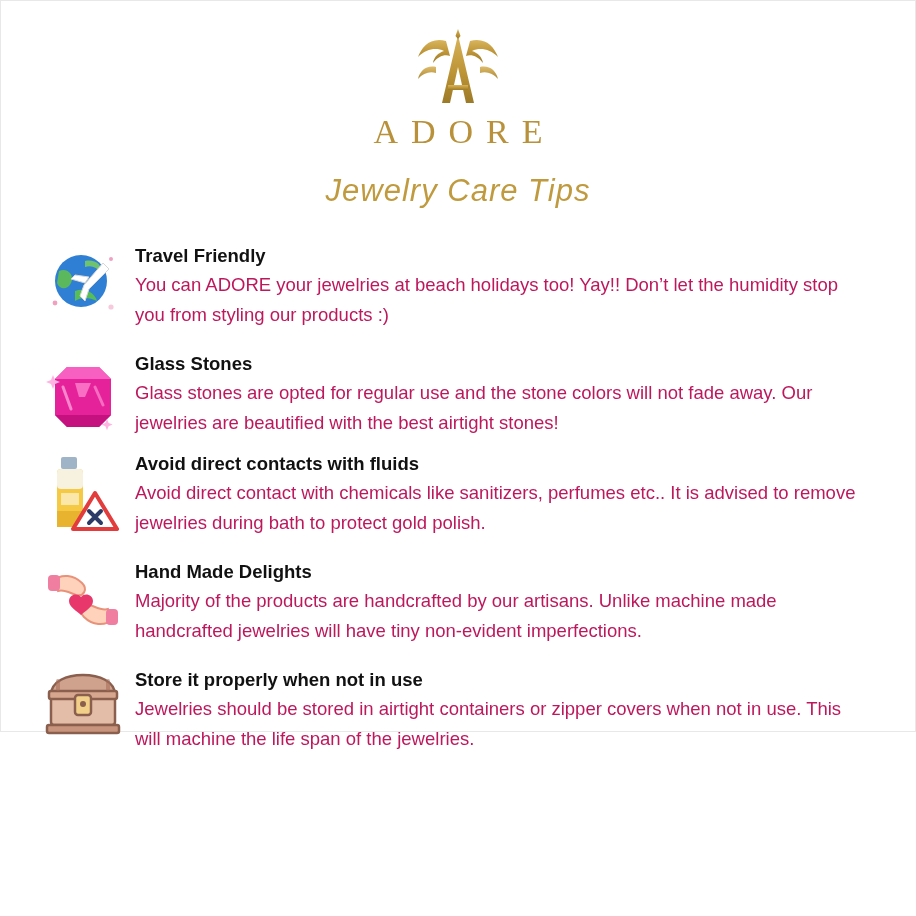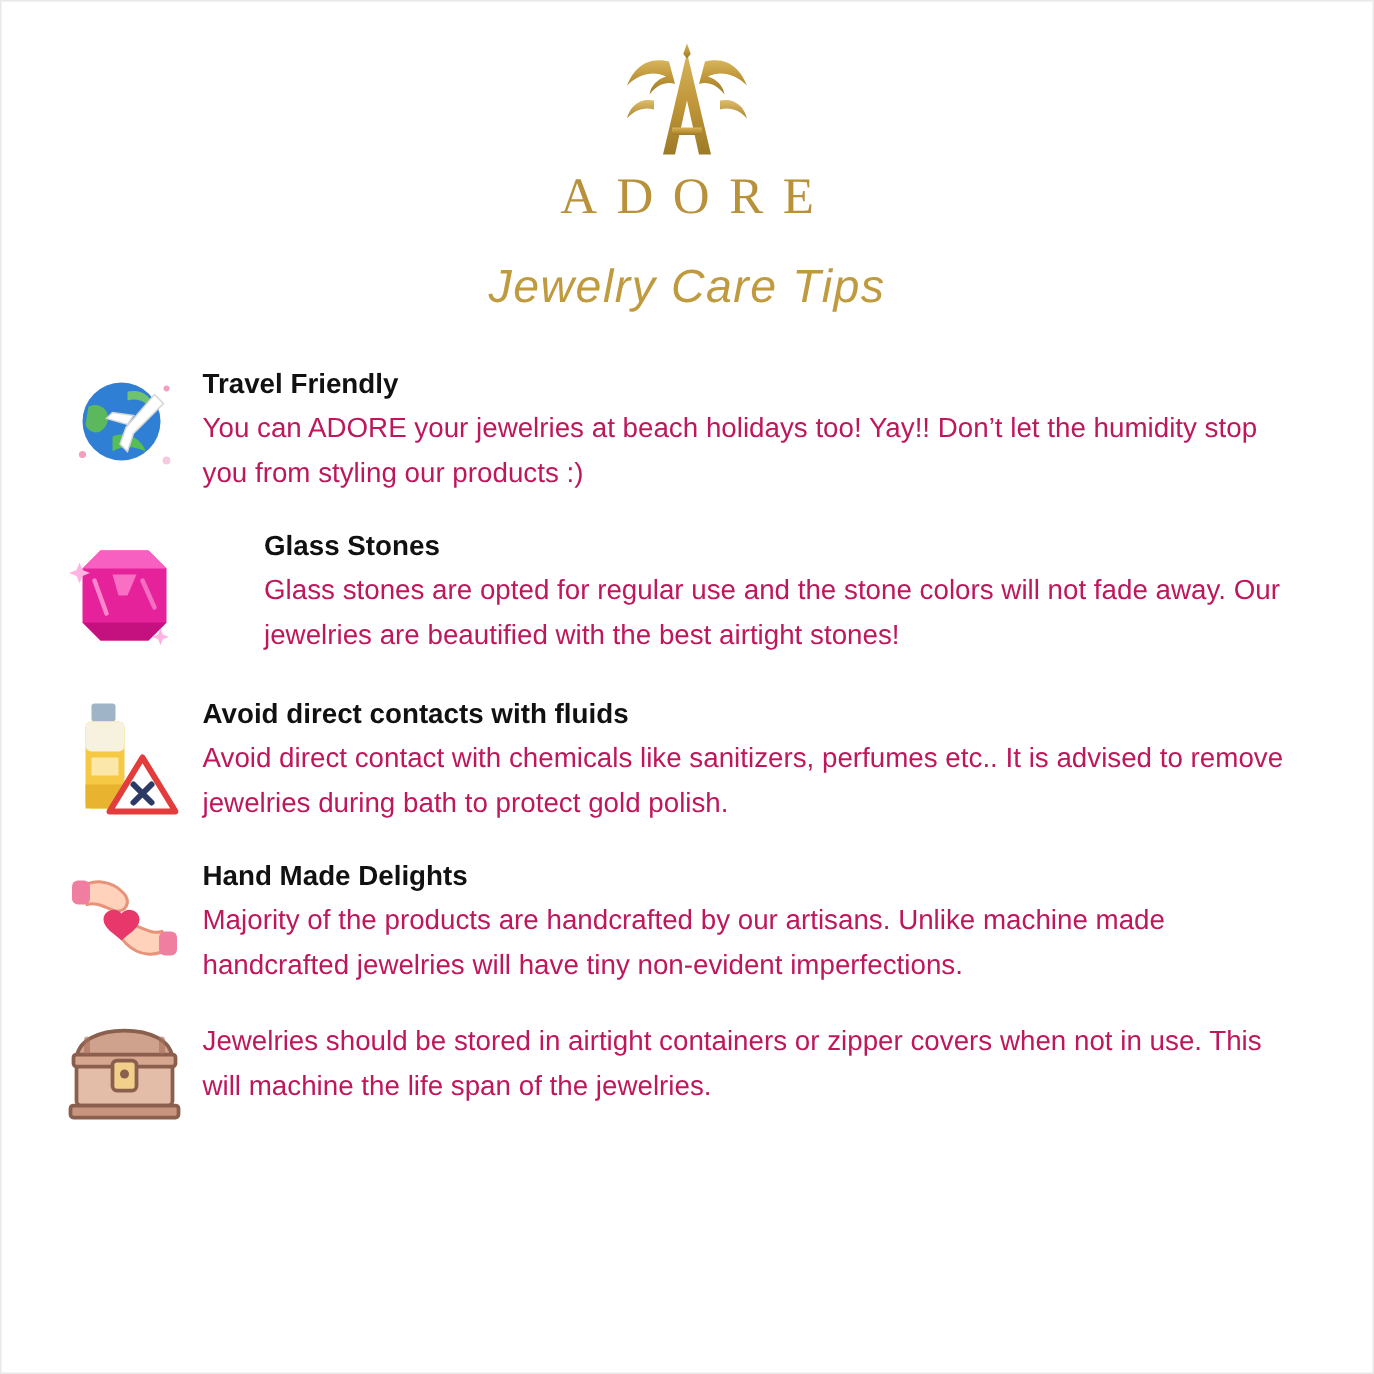--- a/index.html
+++ b/index.html
@@ -10,21 +10,21 @@
   body {
     width: 916px;
     height: 916px;
     font-family: "Liberation Sans", sans-serif;
     color: #111111;
     overflow: hidden;
   }
   .page {
     position: relative;
     width: 916px;
-    height: 916px;
+    height: 732px;
     box-sizing: border-box;
     border: 1px solid #e8e8e8;
     background: #ffffff;
   }
 
   
   .header {
     padding-top: 26px;
     text-align: center;
   }
@@ -85,21 +85,21 @@
   }
   .tip-text {
     font-size: 18.5px;
     font-weight: 400;
     color: #be185d;
     line-height: 1.62;
   }
 
   
   .tip.t1 { margin-bottom: 20px; }
-  .tip.t2 { margin-bottom: 24px; gap: 41px; }
+  .tip.t2 { margin-bottom: 12px; }
   .tip.t3 { margin-bottom: 20px; }
   .tip.t4 { margin-bottom: 20px; }
   .tip.t5 { margin-bottom: 0; }
 </style>
 </head>
 <body>
 
 <div class="page">
 
   <div class="header">
@@ -213,18 +213,19 @@
           <rect x="8" y="26" width="64" height="30" rx="3" fill="#e4bda9" stroke="#8a5f4e" stroke-width="2.5"></rect>
           <rect x="6" y="22" width="68" height="8" rx="2" fill="#d7a68f" stroke="#8a5f4e" stroke-width="2.5"></rect>
           <rect x="4" y="56" width="72" height="8" rx="2" fill="#c8947d" stroke="#8a5f4e" stroke-width="2.5"></rect>
           <rect x="32" y="26" width="16" height="20" rx="3" fill="#f2d08a" stroke="#8a5f4e" stroke-width="2.5"></rect>
           <circle cx="40" cy="35" r="3" fill="#8a5f4e"></circle>
           <rect x="13" y="10" width="4" height="12" rx="2" fill="#a8705c" opacity="0.6"></rect>
           <rect x="63" y="10" width="4" height="12" rx="2" fill="#a8705c" opacity="0.6"></rect>
         </svg>
       </div>
       <div class="tip-body">
+        <div class="tip-heading">Store it properly when not in use</div>
         <div class="tip-text">Jewelries should be stored in airtight containers or zipper covers when not in use. This will machine the life span of the jewelries.</div>
       </div>
     </div>
 
   </div>
 </div>
 
 </body></html>

